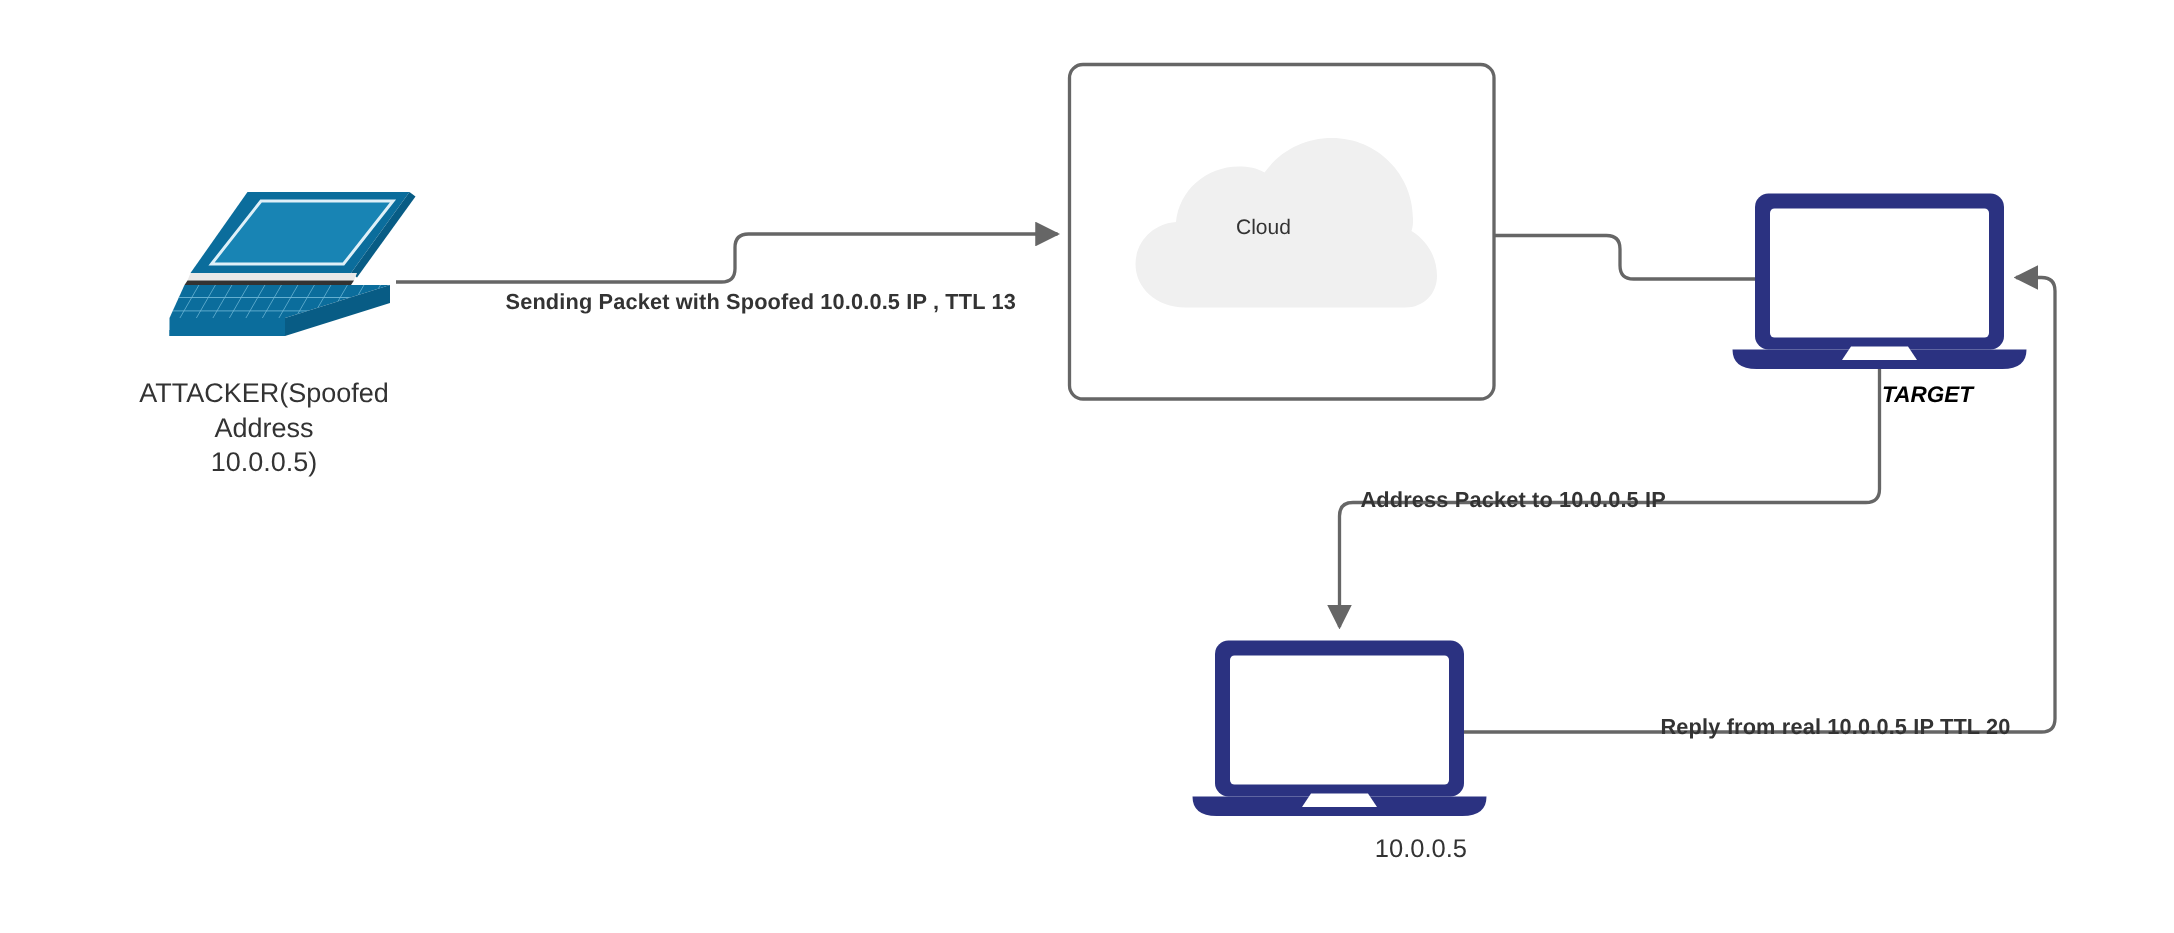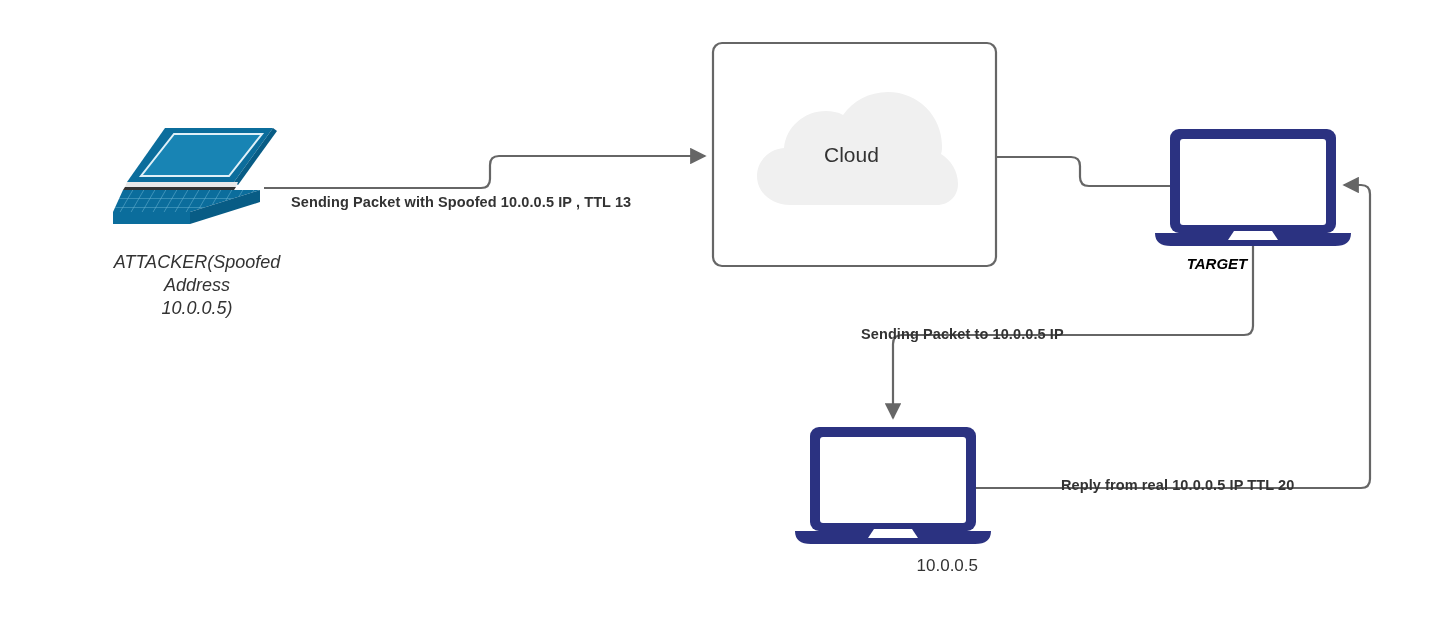--- a/index.html
+++ b/index.html
@@ -29,35 +29,35 @@
     white-space: pre;
     pointer-events: none;
   }
   .edge-label {
     position: absolute;
     color: #333333;
     font-size: 14.5px;
     font-weight: bold;
     white-space: pre;
     letter-spacing: 0.1px;
+    margin-left: 46px;
   }
   .cloud-label {
     position: absolute;
     color: #333333;
-    font-size: 21px;
+    font-size: 14px;
     white-space: pre;
   }
   #label-attacker {
-    left: 67px;
+    left: 46px;
     top: 251px;
     width: 260px;
-    font-style: italic;
   }
   #label-target {
-    left: 1152px;
+    left: 1220px;
     top: 254px;
     width: 130px;
     font-size: 15px;
     font-weight: bold;
     font-style: italic;
     color: #000000;
     line-height: 19px;
   }
   #label-victim {
     left: 808px;
@@ -176,15 +176,15 @@
 10.0.0.5)</div>
 
 <div class="cloud-label" id="label-cloud">Cloud</div>
 
 <div class="node-label" id="label-target">TARGET</div>
 
 <div class="node-label" id="label-victim">10.0.0.5</div>
 
 <div class="edge-label" id="label-edge-spoof">Sending Packet with Spoofed 10.0.0.5 IP , TTL 13</div>
 
-<div class="edge-label" id="label-edge-to-victim">Sending Packet to 10.0.0.5 IP</div>
+<div class="edge-label" id="label-edge-to-victim">Address Packet to 10.0.0.5 IP</div>
 
 <div class="edge-label" id="label-edge-reply">Reply from real 10.0.0.5 IP TTL 20</div>
 
 </body></html>

